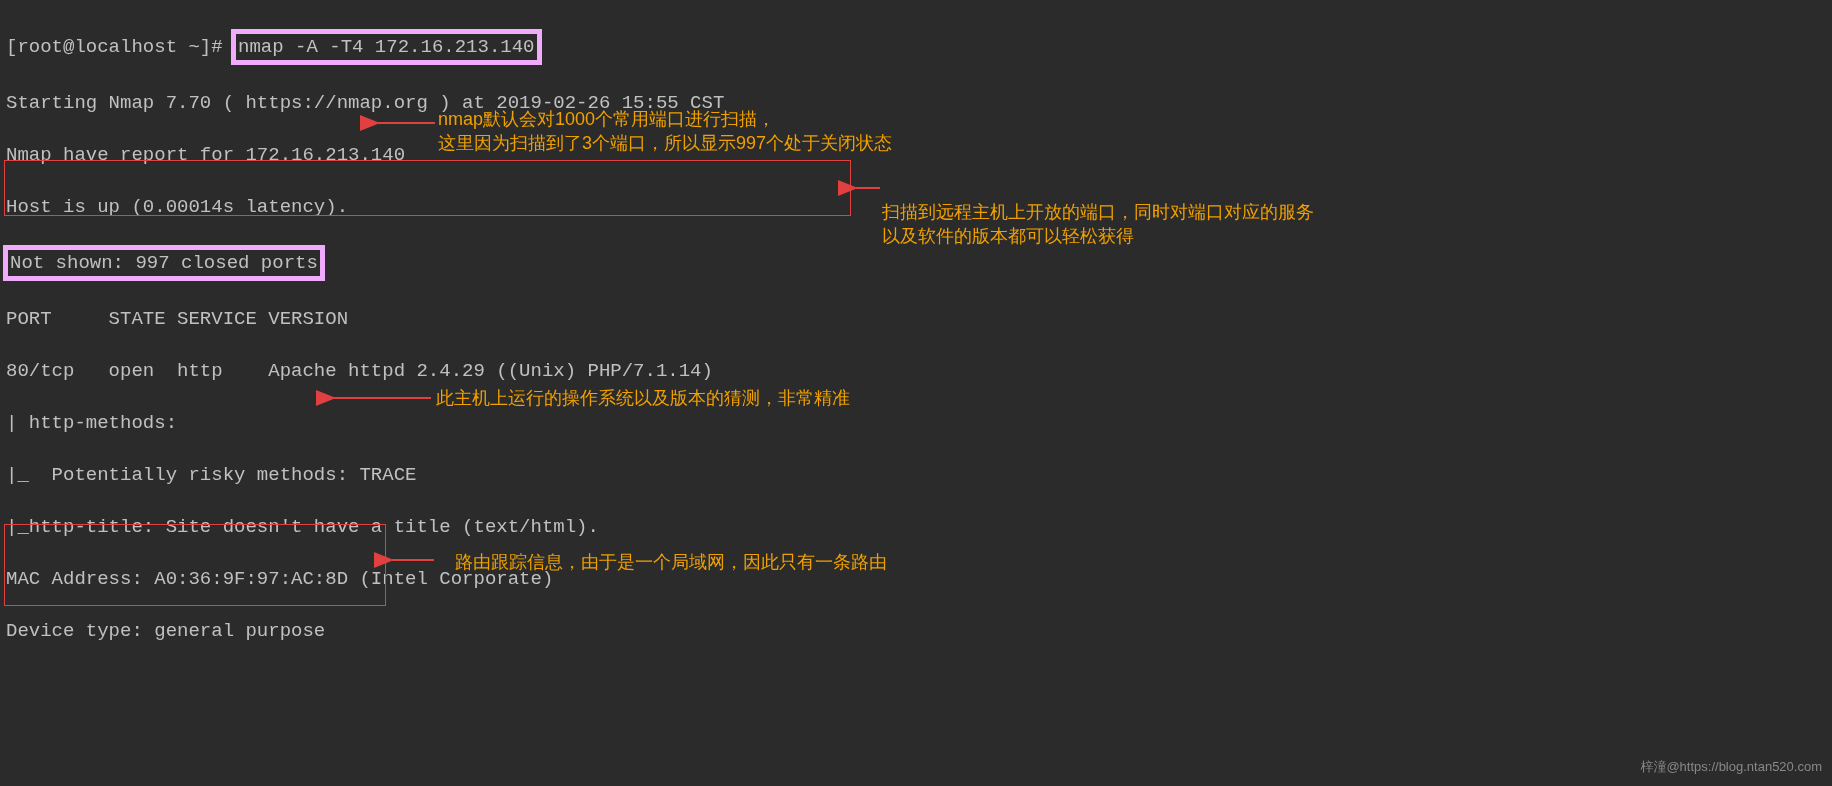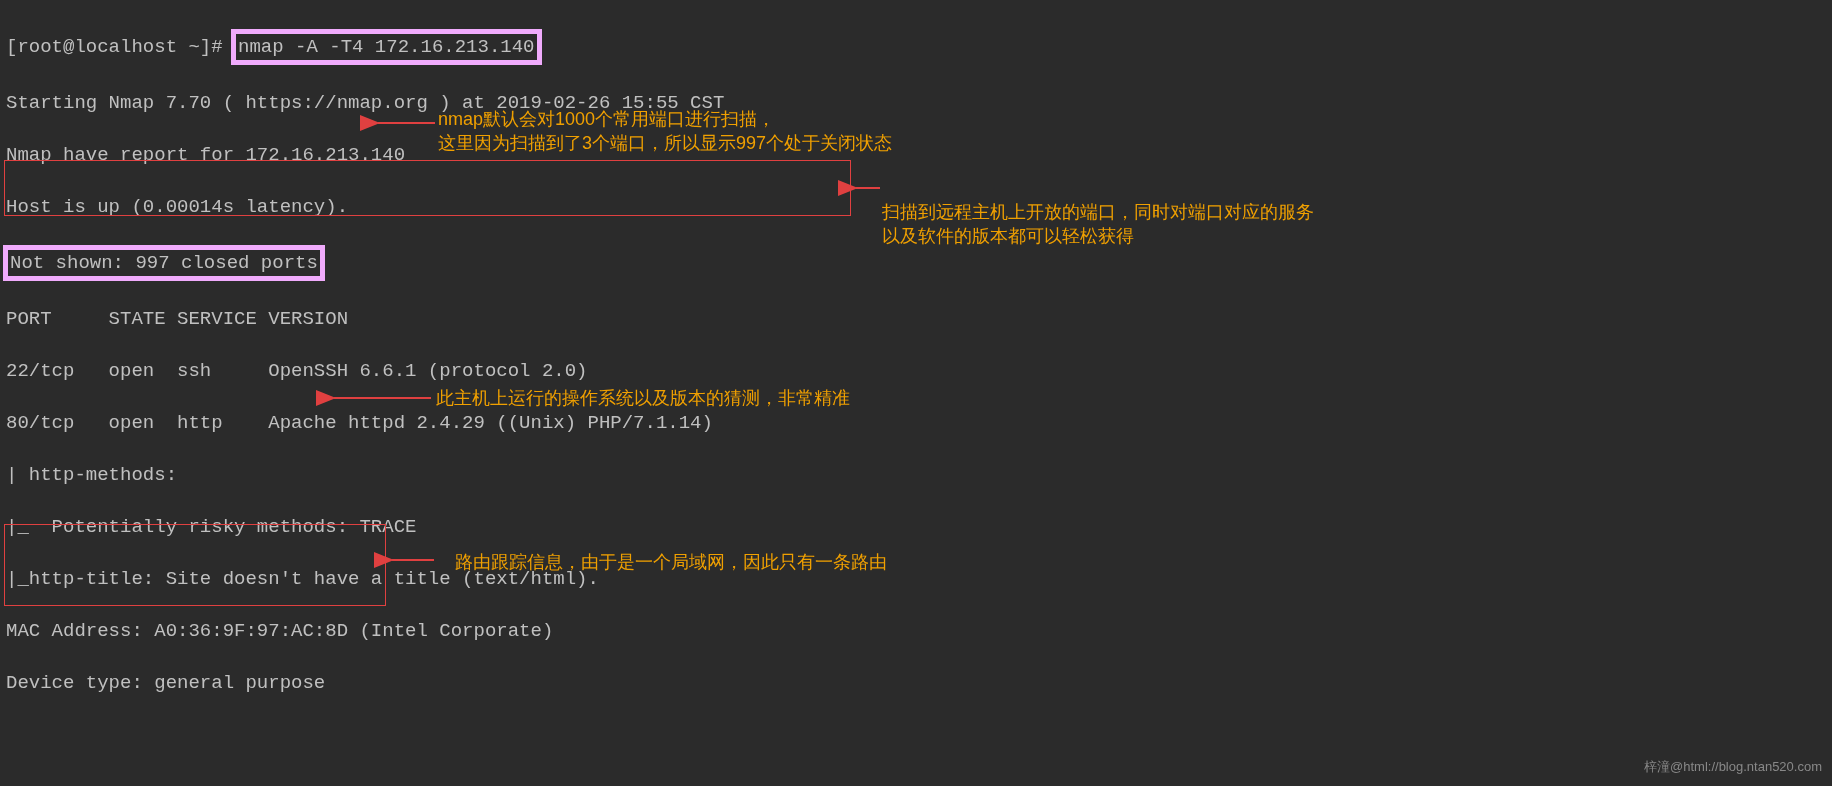--- a/index.html
+++ b/index.html
@@ -70,21 +70,20 @@
 </head>
 <body>
 
 <div class="terminal">
 <div class="line"><span>[root@localhost ~]# </span><span class="red-box"><span>nmap -A -T4 172.16.213.140</span></span></div>
 <div class="line">Starting Nmap 7.70 ( https://nmap.org ) at 2019-02-26 15:55 CST</div>
 <div class="line">Nmap have report for 172.16.213.140</div>
 <div class="line">Host is up (0.00014s latency).</div>
 <div class="line"><span class="red-box"><span>Not shown: 997 closed ports</span></span></div>
 <div class="line">PORT     STATE SERVICE VERSION</div>
-<div class="line">22/tcp   open  ssh     OpenSSH 6.6.1 (protocol 2.0)</div>
 <div class="line">80/tcp   open  http    Apache httpd 2.4.29 ((Unix) PHP/7.1.14)</div>
 <div class="line">| http-methods:</div>
 <div class="line">|_  Potentially risky methods: TRACE</div>
 <div class="line">|_http-title: Site doesn't have a title (text/html).</div>
 <div class="line">MAC Address: A0:36:9F:97:AC:8D (Intel Corporate)</div>
 <div class="line">Device type: general purpose</div>
 
 
 
 
@@ -144,13 +143,13 @@
   <svg width="52" height="20">
     <defs>
         <marker id="ah4" markerWidth="10" markerHeight="8" refX="1" refY="4" orient="auto">
           <polygon points="10 0, 0 4, 10 8" fill="#e04040"></polygon>
         </marker>
       </defs>
     <line x1="48" y1="8" x2="6" y2="8" stroke="#e04040" stroke-width="2" marker-end="url(#ah4)"></line>
   </svg>
 </div>
 
-<div class="watermark">梓潼@html://blog.ntan520.com</div>
+<div class="watermark">梓潼@https://blog.ntan520.com</div>
 
 </body></html>

